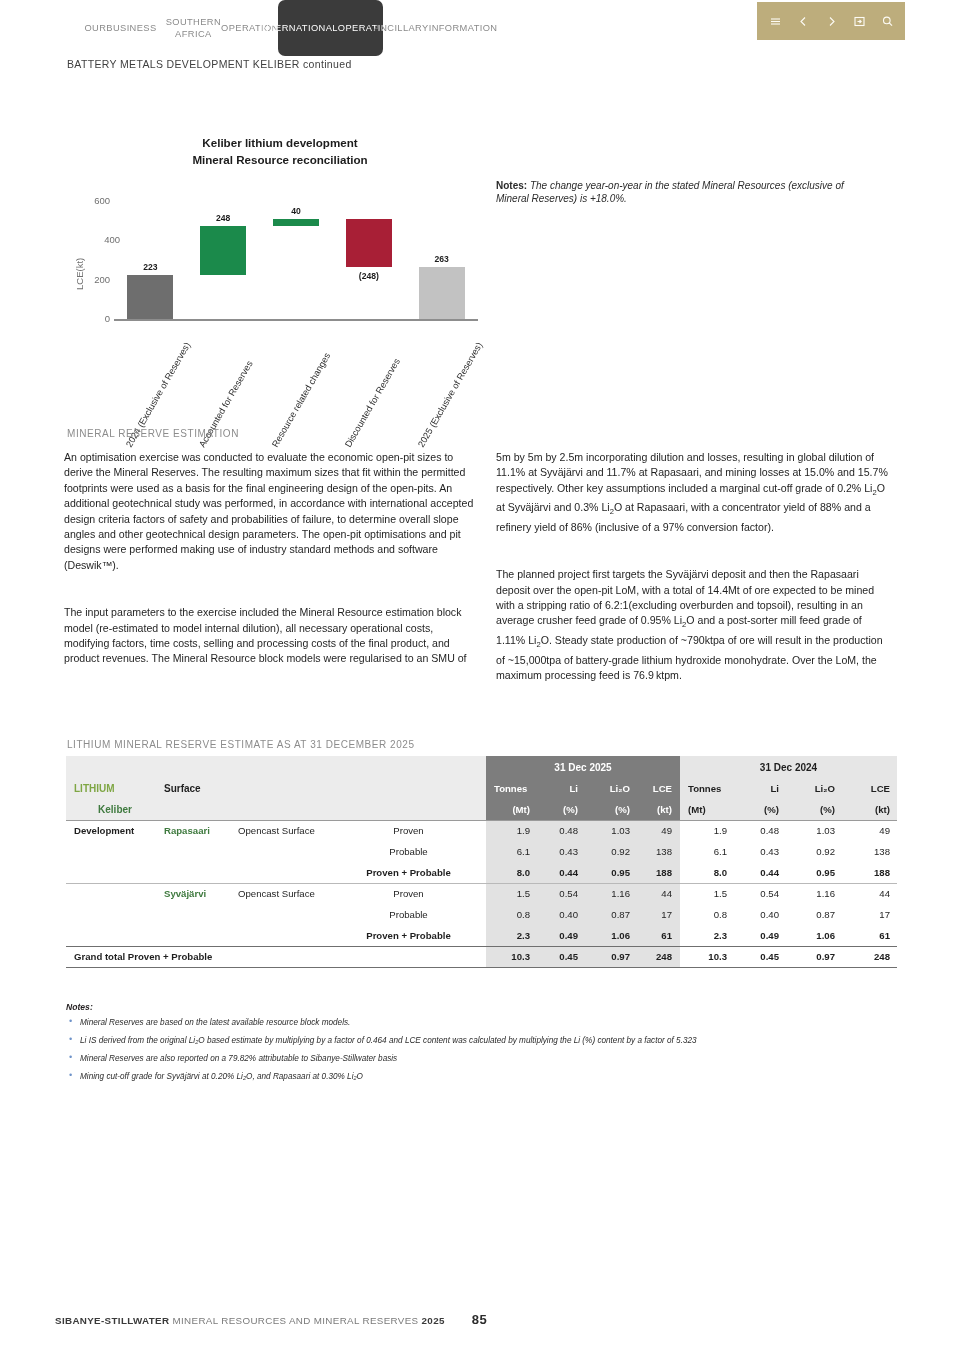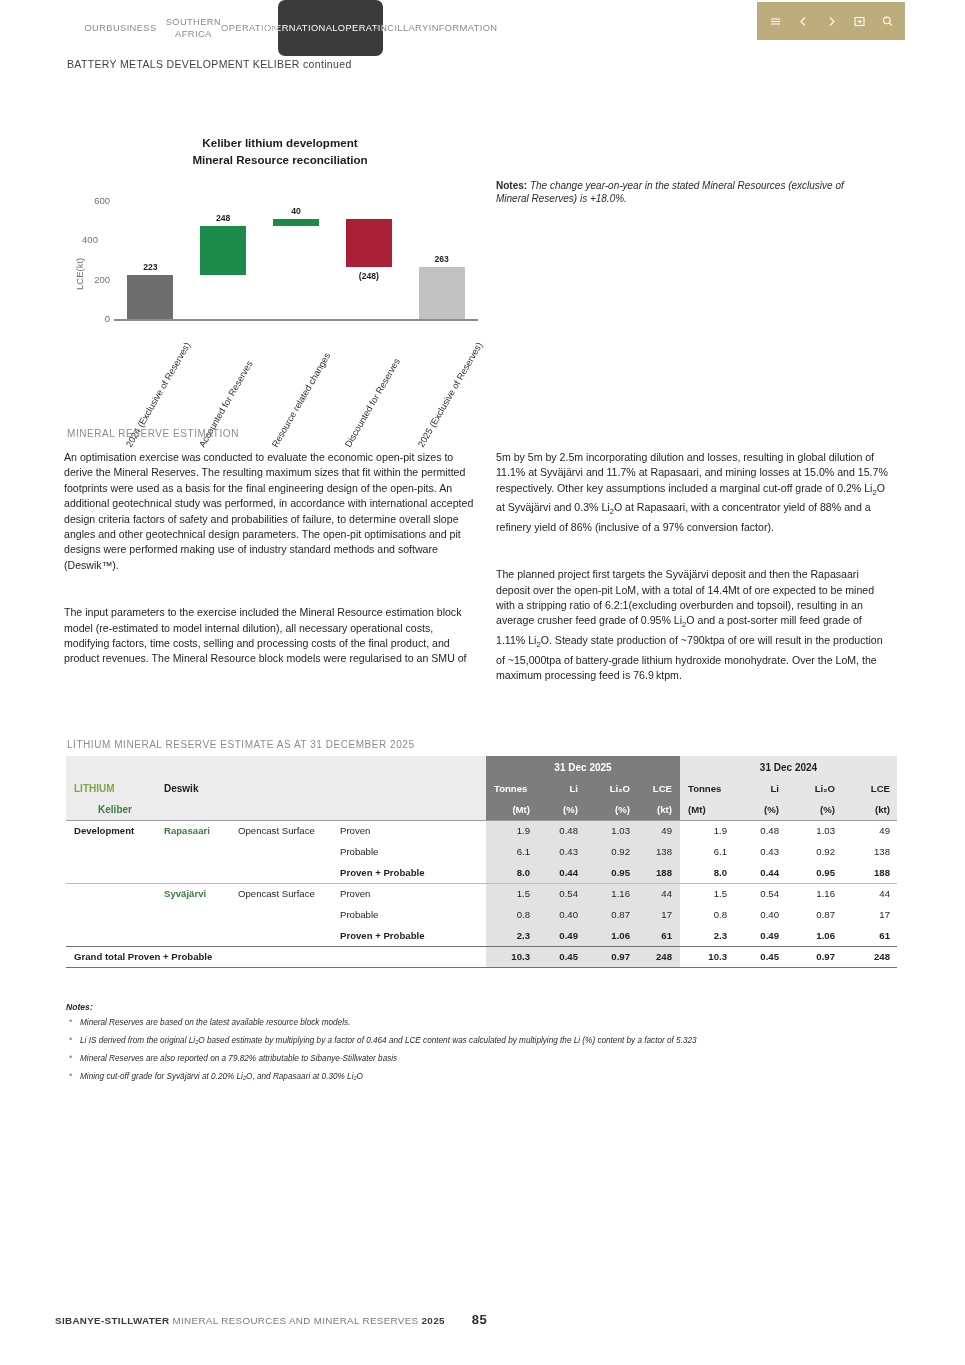--- a/index.html
+++ b/index.html
@@ -115,21 +115,21 @@
   .hdr-c.first { text-align:left; padding-left:8px; padding-right:0; }
 
   .lith { color:#7fa644; font-weight:bold; font-size:10px; padding-left:8px; }
   .kel  { color:#3f7a3f; font-weight:bold; font-size:10px; padding-left:8px;text-align:center; }
   .europe { font-weight:bold; font-size:10px; padding-left:8px; }
 
   tr.body td { height:21px; }
   td.c { text-align:right; padding-right:7px; }
   td.c2025 { background:#e2e2e2; }
   td.lastcol2025 { padding-right:8px; }
-  td.lbl-r { text-align:left; padding-right:9px; }
+  td.lbl-r { text-align:center; padding-right:9px; }
   td.nm { padding-left:8px;margin-top:10px; }
   td.dep { padding-left:10px; }
   .bold { font-weight:bold; }
   .rule-top td { border-top:1px solid #9a9a9a; }
   .rule-thin td { border-top:1px solid #b9b9b9; }
   .rule-strong td { border-top:1.4px solid #6f6f6f; }
   .rule-bottom td { border-bottom:1.4px solid #6f6f6f; }
 
   
   #tnotes { position:absolute; left:66px; top:1002px; width:840px; }
@@ -211,21 +211,21 @@
 <div id="chart-block">
   <div class="chart-title">
     <span>Keliber lithium development</span>
     <span class="l2">Mineral Resource reconciliation</span>
   </div>
   <div id="plot">
     <div class="ylabel">LCE(kt)</div>
     <div id="yticks">
         <div class="ytick" style="left: 0px; top: 131px;">0</div>
         <div class="ytick" style="left: 0px; top: 91.6667px;">200</div>
-        <div class="ytick" style="left: 0px; top: 52.3333px; text-align: center;">400</div>
+        <div class="ytick" style="left: 10px; top: 52.3333px;">400</div>
         <div class="ytick" style="left: 0px; top: 13px;">600</div>
       </div>
     <div class="axis-line"></div>
     <div id="bars">
         <div class="bar" style="left: 57.4px; top: 93.1433px; width: 46px; height: 43.8567px; background: rgb(110, 110, 110);"></div>
         <div class="bar-lbl" style="left: 46.4px; width: 68px; top: 80.1433px;">223</div>
         <div class="bar" style="left: 130.2px; top: 44.37px; width: 46px; height: 48.7733px; background: rgb(27, 138, 75);"></div>
         <div class="bar-lbl" style="left: 119.2px; width: 68px; top: 31.37px;">248</div>
         <div class="bar" style="left: 203px; top: 36.5033px; width: 46px; height: 7.86667px; background: rgb(27, 138, 75);"></div>
         <div class="bar-lbl" style="left: 192px; width: 68px; top: 23.5033px;">40</div>
@@ -279,21 +279,21 @@
         <col style="width:55px">
     </colgroup>
     <thead>
       <tr>
         <td class="hdr-left" colspan="4"></td>
         <td class="hdr-2025 hdr-year" colspan="4">31 Dec 2025</td>
         <td class="hdr-2024 hdr-year" colspan="4">31 Dec 2024</td>
       </tr>
       <tr>
         <td class="hdr-left lith">LITHIUM</td>
-        <td class="hdr-left europe">Deswik</td>
+        <td class="hdr-left europe">Surface</td>
         <td class="hdr-left"></td>
         <td class="hdr-left"></td>
         <td class="hdr-2025 hdr-c first">Tonnes</td>
         <td class="hdr-2025 hdr-c">Li</td>
         <td class="hdr-2025 hdr-c">Li₂O</td>
         <td class="hdr-2025 hdr-c lastcol2025">LCE</td>
         <td class="hdr-2024 hdr-c first">Tonnes</td>
         <td class="hdr-2024 hdr-c">Li</td>
         <td class="hdr-2024 hdr-c">Li₂O</td>
         <td class="hdr-2024 hdr-c">LCE</td>

